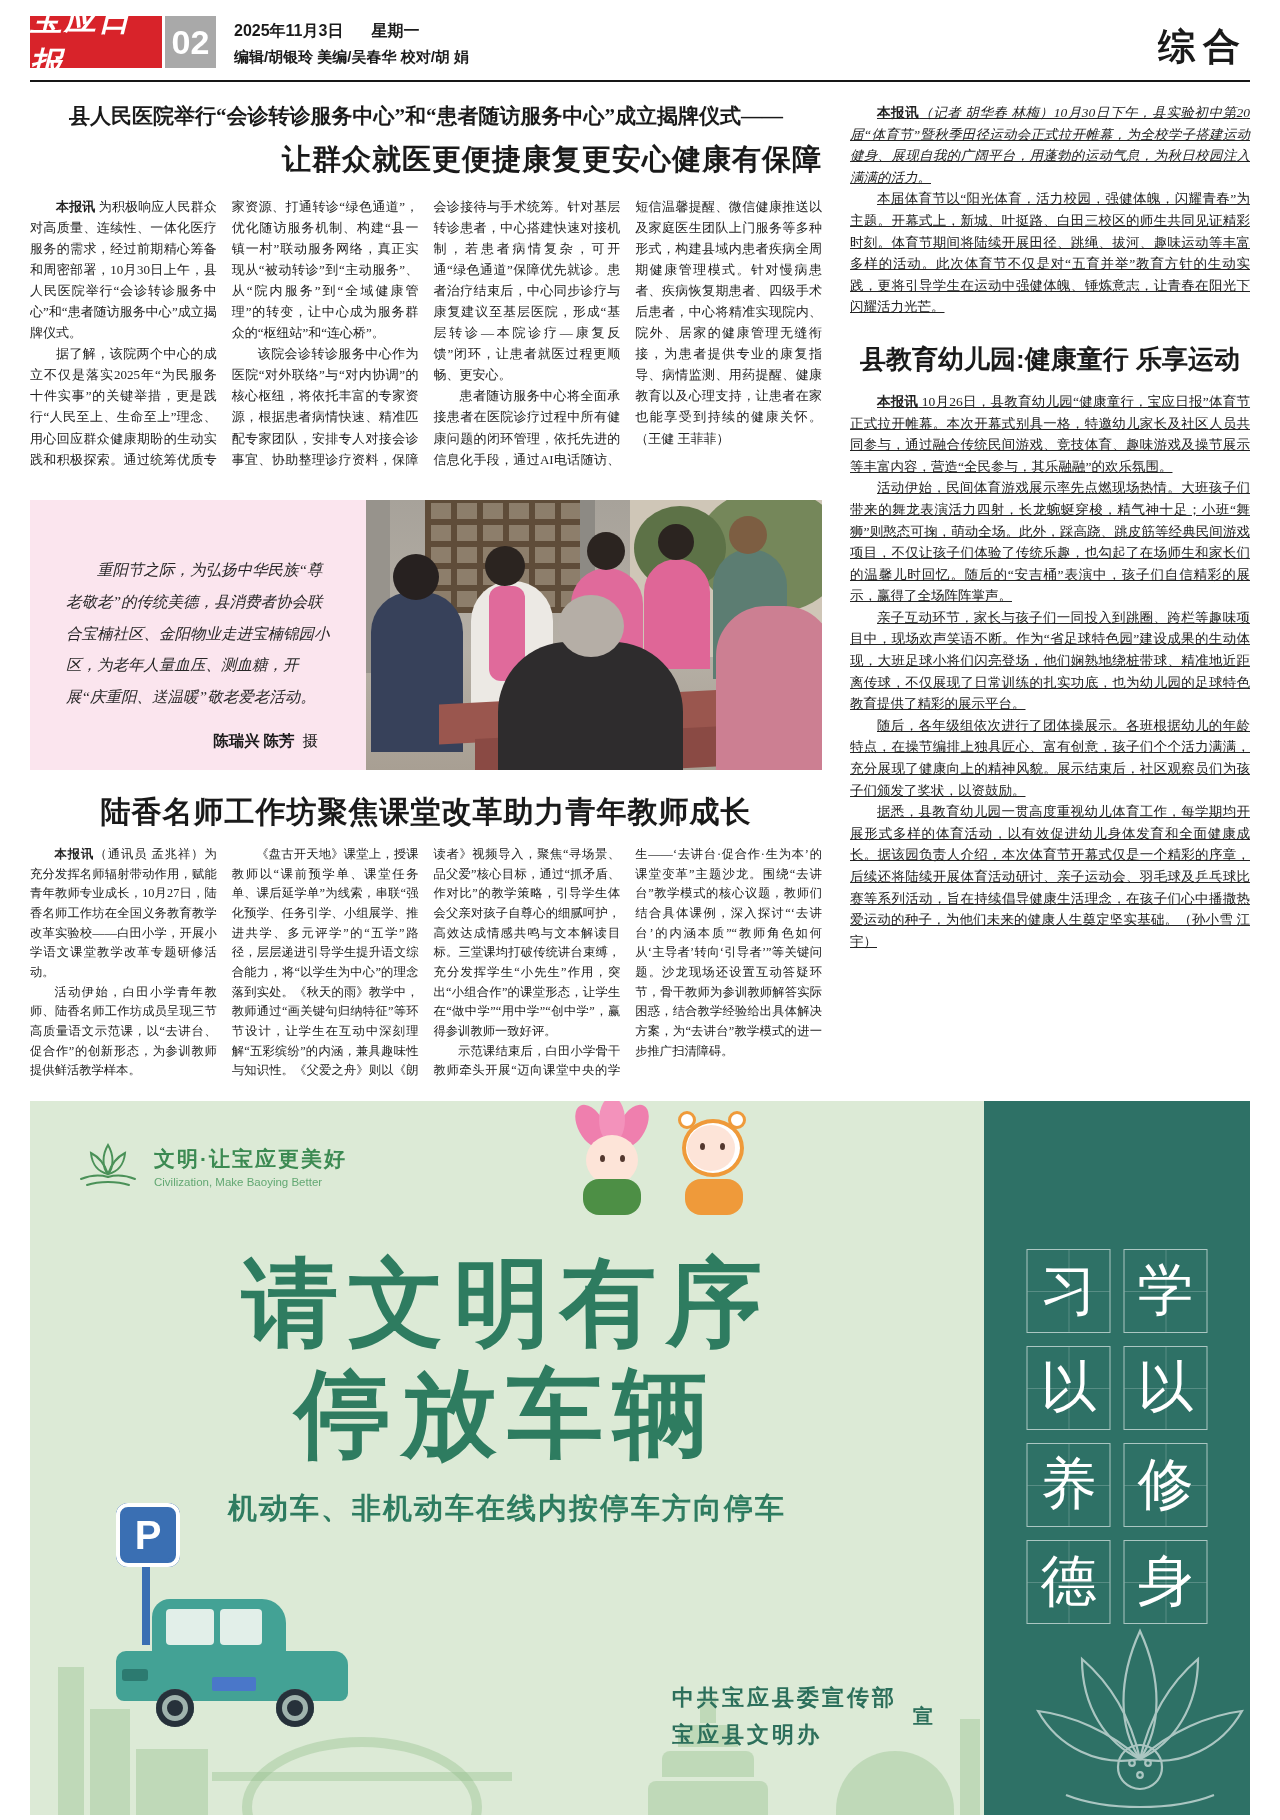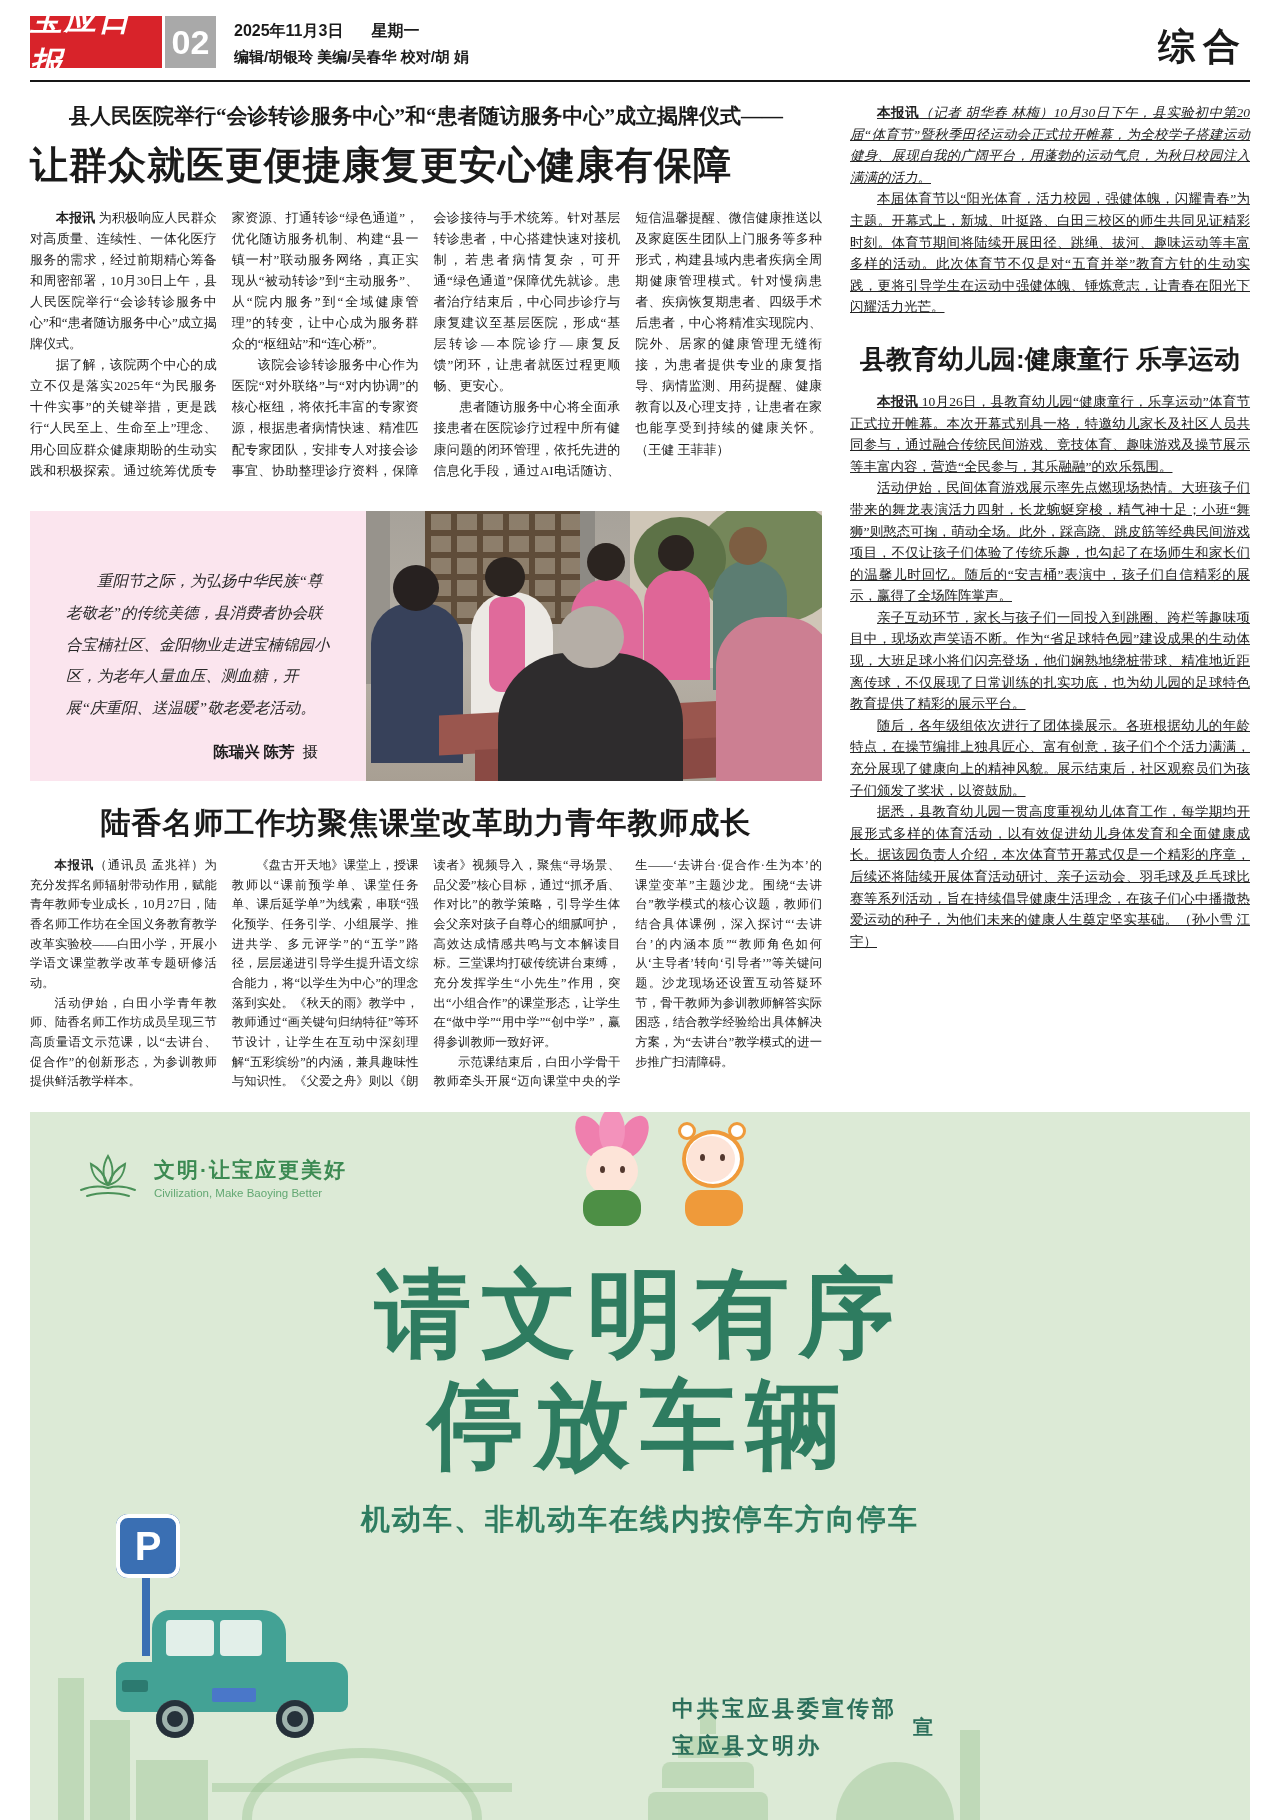--- a/index.html
+++ b/index.html
@@ -26,21 +26,21 @@
   .section-label { position:absolute; right:32px; top:22px; font-size:37px; font-weight:900;
     letter-spacing:8px; font-family:"Liberation Sans",sans-serif; }
   .rule { margin:0 30px; border-bottom:2px solid #161616; }
 
   
   .content { display:flex; padding:14px 30px 0 30px; }
   .left-col { width:792px; flex:none; margin-right:28px; }
   .right-col { flex:1; min-width:0; padding-top:6px; }
 
   .kicker { text-align:center; font-size:21px; font-weight:700; margin-top:6px; }
-  .main-headline { text-align:left; font-size:38px; font-weight:900; margin:10px 0 16px 0;
+  .main-headline { text-align:right; font-size:29px; font-weight:900; margin:10px 0 16px 0;
     font-family:"Liberation Sans",sans-serif; letter-spacing:1px; }
 
   .cols { column-gap:15px; text-align:justify; color:#222; overflow:hidden; }
   .cols p { margin:0; text-indent:2em; }
   .lead { font-weight:700; }
   .cols-main { column-count:4; height:292px; font-size:13px; line-height:1.62; }
   .cols-workshop { column-count:4; height:240px; margin-top:12px; font-size:12.3px; line-height:1.6; }
 
   
   .photo-row { display:flex; margin-top:12px; height:270px; }
@@ -75,21 +75,21 @@
   
   .r-headline1 { text-align:center; font-size:25px; font-weight:900; margin:8px 0 14px 0;
     font-family:"Liberation Sans",sans-serif; }
   .r-headline2 { text-align:center; font-size:26px; font-weight:900; margin:24px 0 14px 0;
     font-family:"Liberation Sans",sans-serif; }
   .rbody { font-size:13.5px; line-height:1.6; text-align:justify; color:#222; }
   .rbody p { margin:0; text-indent:2em;text-decoration:underline; }
   .note { font-style:italic; }
 
   
-  .ad { margin:16px 30px 0 30px; height:714px; display:flex;flex-direction:column; }
+  .ad { margin:16px 30px 0 30px; height:714px; display:flex; }
   .ad-left { flex:1; background:#dcead6; position:relative; overflow:hidden; }
   .ad-right { width:266px; flex:none; background:#2e7166; position:relative; overflow:hidden; }
 
   .ad-logo { position:absolute; left:45px; top:40px; display:flex; align-items:center; }
   .ad-logo-text { margin-left:13px; font-family:"Liberation Sans",sans-serif; }
   .ad-logo-cn { font-size:21px; font-weight:700; color:#3c8a52; letter-spacing:2px; }
   .ad-logo-en { font-size:11.5px; color:#63a873; margin-top:3px; }
 
   .mascots { position:absolute; left:538px; top:4px; display:flex; gap:14px; }
   .mascot { position:relative; width:88px; height:112px; }
@@ -236,21 +236,21 @@
     </div>
 
     <div class="right-col">
       <div class="rbody">
         <p><span class="lead">本报讯</span><span class="note">（记者 胡华春 林梅）10月30日下午，县实验初中第20届“体育节”暨秋季田径运动会正式拉开帷幕，为全校学子搭建运动健身、展现自我的广阔平台，用蓬勃的运动气息，为秋日校园注入满满的活力。</span></p>
         <p><span>本届体育节以“阳光体育，活力校园，强健体魄，闪耀青春”为主题。开幕式上，新城、叶挺路、白田三校区的师生共同见证精彩时刻。体育节期间将陆续开展田径、跳绳、拔河、趣味运动等丰富多样的活动。此次体育节不仅是对“五育并举”教育方针的生动实践，更将引导学生在运动中强健体魄、锤炼意志，让青春在阳光下闪耀活力光芒。</span></p>
       </div>
 
       <h2 class="r-headline2">县教育幼儿园:健康童行  乐享运动</h2>
       <div class="rbody">
-        <p><span class="lead">本报讯</span><span> 10月26日，县教育幼儿园“健康童行，乐享运动”体育节正式拉开帷幕。本次开幕式别具一格，特邀幼儿家长及社区人员共同参与，通过融合传统民间游戏、竞技体育、趣味游戏及操节展示等丰富内容，营造“全民参与，其乐融融”的欢乐氛围。</span></p>
+        <p><span class="lead">本报讯</span><span> 10月26日，县教育幼儿园“健康童行，宝应日报”体育节正式拉开帷幕。本次开幕式别具一格，特邀幼儿家长及社区人员共同参与，通过融合传统民间游戏、竞技体育、趣味游戏及操节展示等丰富内容，营造“全民参与，其乐融融”的欢乐氛围。</span></p>
         <p><span>活动伊始，民间体育游戏展示率先点燃现场热情。大班孩子们带来的舞龙表演活力四射，长龙蜿蜒穿梭，精气神十足；小班“舞狮”则憨态可掬，萌动全场。此外，踩高跷、跳皮筋等经典民间游戏项目，不仅让孩子们体验了传统乐趣，也勾起了在场师生和家长们的温馨儿时回忆。随后的“安吉桶”表演中，孩子们自信精彩的展示，赢得了全场阵阵掌声。</span></p>
         <p><span>亲子互动环节，家长与孩子们一同投入到跳圈、跨栏等趣味项目中，现场欢声笑语不断。作为“省足球特色园”建设成果的生动体现，大班足球小将们闪亮登场，他们娴熟地绕桩带球、精准地近距离传球，不仅展现了日常训练的扎实功底，也为幼儿园的足球特色教育提供了精彩的展示平台。</span></p>
         <p><span>随后，各年级组依次进行了团体操展示。各班根据幼儿的年龄特点，在操节编排上独具匠心、富有创意，孩子们个个活力满满，充分展现了健康向上的精神风貌。展示结束后，社区观察员们为孩子们颁发了奖状，以资鼓励。</span></p>
         <p><span>据悉，县教育幼儿园一贯高度重视幼儿体育工作，每学期均开展形式多样的体育活动，以有效促进幼儿身体发育和全面健康成长。据该园负责人介绍，本次体育节开幕式仅是一个精彩的序章，后续还将陆续开展体育活动研讨、亲子运动会、羽毛球及乒乓球比赛等系列活动，旨在持续倡导健康生活理念，在孩子们心中播撒热爱运动的种子，为他们未来的健康人生奠定坚实基础。（孙小雪 江宇）</span></p>
       </div>
     </div>
   </div>
 
   <div class="ad">
     <div class="ad-left">

